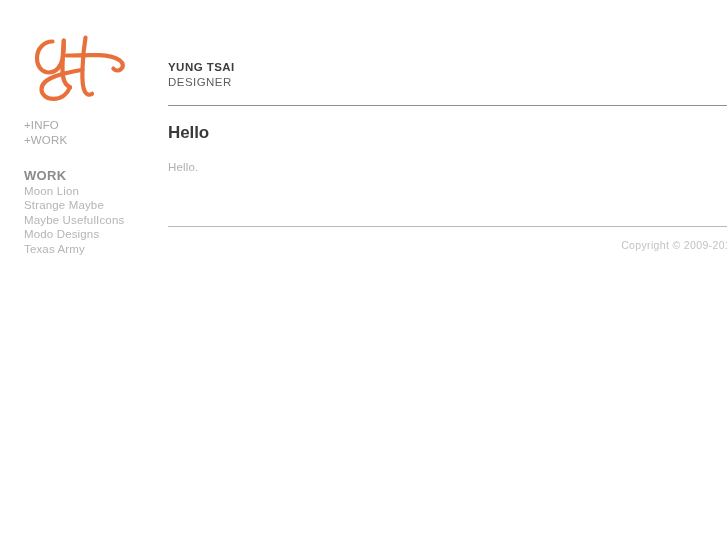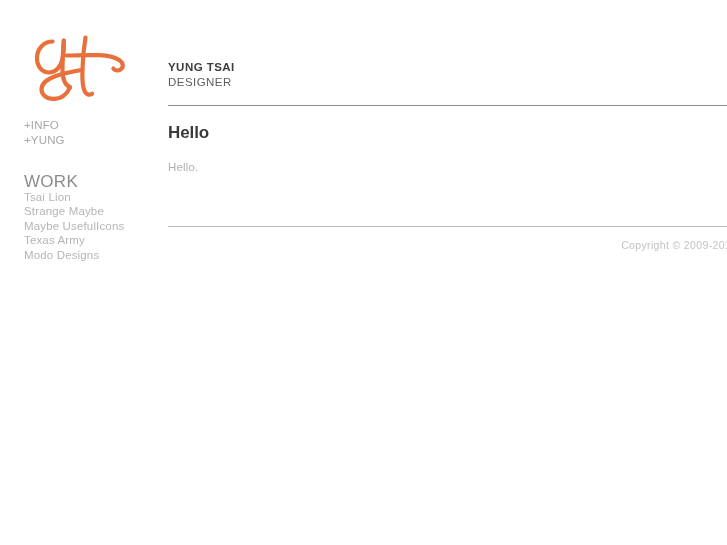--- a/index.html
+++ b/index.html
@@ -57,24 +57,24 @@
     font-size: 11.5px;
     line-height: 14.5px;
     color: #a8a8a8;
     letter-spacing: 0.15px;
     text-decoration: none;
     white-space: nowrap;
   }
 
   .nav-group-title {
     display: block;
-    margin-top: 28px;
-    font-size: 17px;
+    margin-top: 22px;
+    font-size: 13px;
     line-height: 14.5px;
-    font-weight: normal;
+    font-weight: bold;
     color: #8c8c8c;
     letter-spacing: 0.3px;
     white-space: nowrap;
   }
 
   .work-list {
     margin: 0;
     padding: 0;
     list-style: none;
   }
@@ -195,39 +195,39 @@
             <path d="M63.5 9.5c-1.6 9.5-2.8 22-3.1 32.5-.3 10.6.4 17.8 2.4 21.6 1.6 3 4.2 3.8 7.2 2.2" stroke-width="4.2"></path>
 
             <path d="M44.5 27.5c10 0 22-.8 32.5-.3 9 .4 16.5 2 20.8 5.2 3.6 2.7 4 6.6 1 8.8-2.3 1.7-5.6 1.4-7.4-.6" stroke-width="4.2"></path>
           </g>
         </svg>
       </span>
     </a>
 
     <nav class="nav">
       <a class="nav-link" href="#">+INFO</a>
-      <a class="nav-link" href="#">+YUNG</a>
+      <a class="nav-link" href="#">+WORK</a>
 
       <span class="nav-group-title">WORK</span>
 
       <ul class="work-list">
         <li>
-          <a class="work-link" href="#">Tsai Lion</a>
+          <a class="work-link" href="#">Moon Lion</a>
         </li>
         <li>
           <a class="work-link" href="#">Strange Maybe</a>
         </li>
         <li>
           <a class="work-link" href="#">Maybe UsefulIcons</a>
         </li>
         <li>
+          <a class="work-link" href="#">Modo Designs</a>
+        </li>
+        <li>
           <a class="work-link" href="#">Texas Army</a>
-        </li>
-        <li>
-          <a class="work-link" href="#">Modo Designs</a>
         </li>
       </ul>
     </nav>
   </div>
 
   <div class="content">
 
     <div class="masthead">
       <div class="masthead-name">YUNG TSAI</div>
       <div class="masthead-role">DESIGNER</div>

